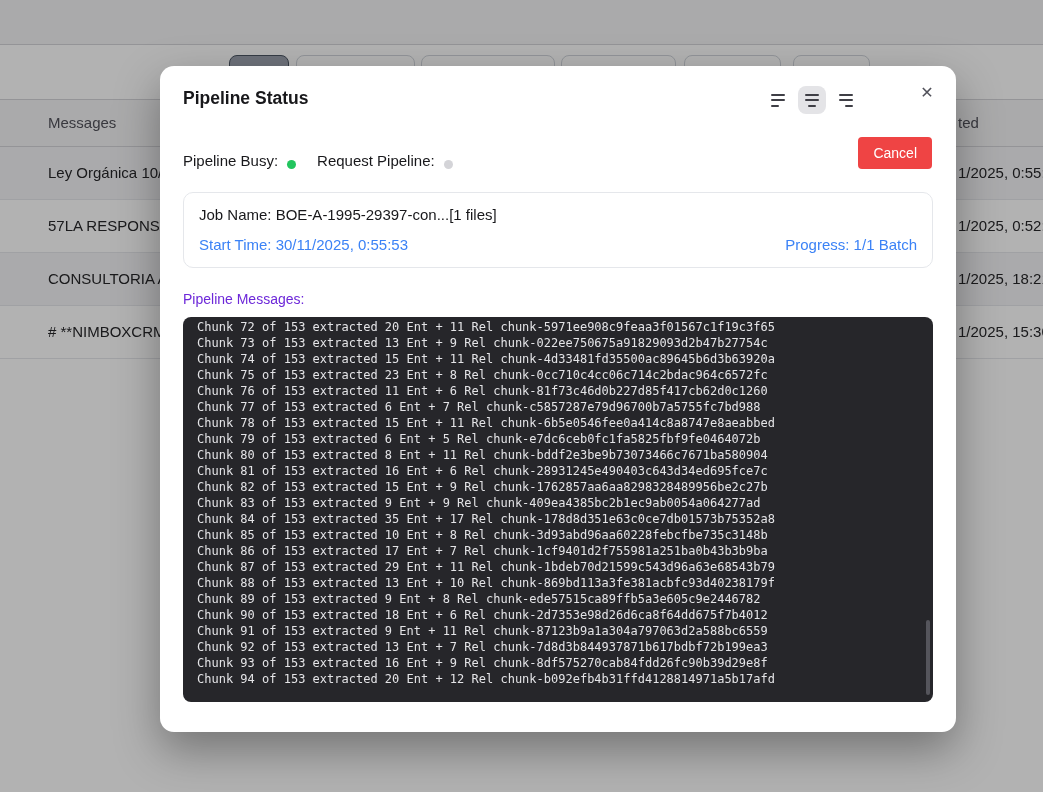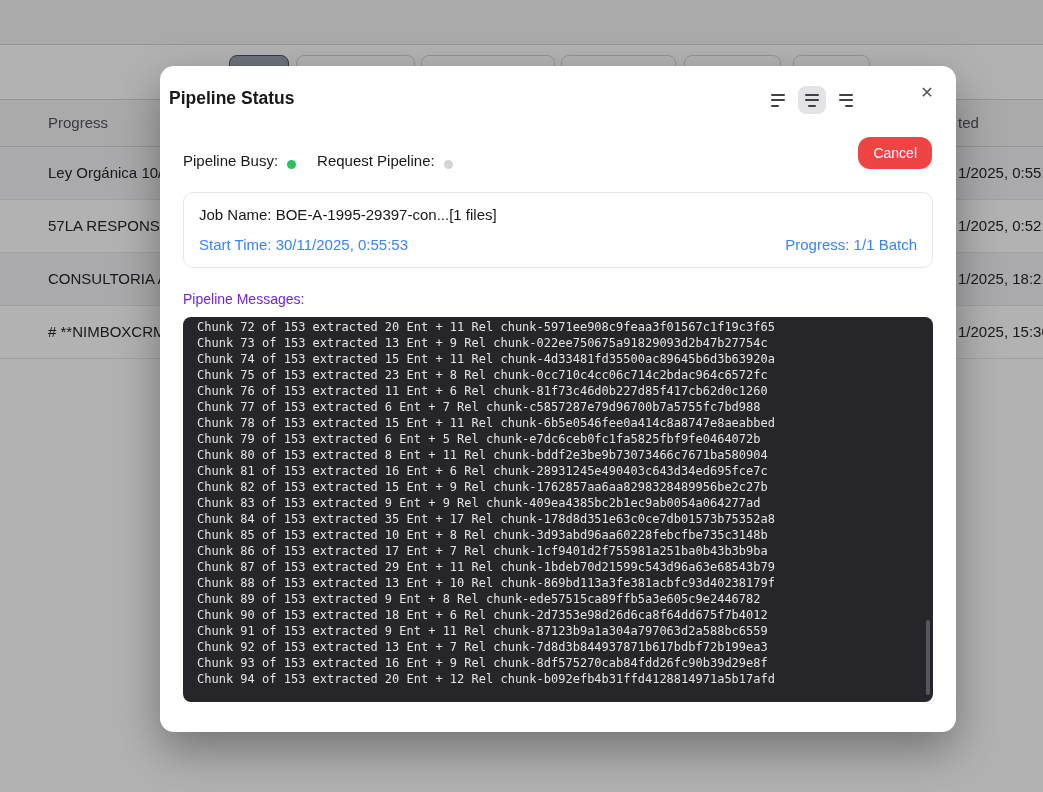--- a/index.html
+++ b/index.html
@@ -19,41 +19,41 @@
   .row.alt { background:#f4f4f6; }
   .cell-summary { position:absolute; left:48px; top:17px; font-size:15px; color:#27272a; white-space:nowrap; }
   .cell-date { position:absolute; left:958px; top:17px; font-size:15px; color:#27272a; white-space:nowrap; }
 
   
   .overlay { position:absolute; inset:0; background:rgba(0,0,0,0.30); z-index:10; }
 
   
   .modal { position:absolute; left:160px; top:66px; width:796px; height:666px; background:#ffffff;
            border-radius:14px; box-shadow:0 18px 45px rgba(0,0,0,0.35); z-index:20; overflow:hidden; }
-  .modal-head { position:relative; padding:22px 24px 0 9px; }
+  .modal-head { position:relative; padding:22px 24px 0 23px; }
   .modal-title { font-size:17.5px; font-weight:700; color:#18181b; }
   .align-group { position:absolute; top:20px; right:96px; display:flex; gap:6px; }
   .align-btn { width:28px; height:28px; border-radius:8px; display:flex; align-items:center; justify-content:center;
                background:transparent; border:none; cursor:pointer; }
   .align-btn.active { background:#e4e4e7; }
   .align-icon { position:relative; width:16px; height:13px; }
   .align-icon .b { position:absolute; height:2px; background:#3f3f46; border-radius:1px; }
   .align-icon .b1 { top:0; left:1px; right:1px; }
   .align-icon .b2 { top:5px; left:1px; right:1px; }
   .align-icon.left  .b3 { bottom:0; left:1px; width:8px; }
   .align-icon.center .b3 { bottom:0; left:4px; width:8px; }
   .align-icon.right .b3 { bottom:0; right:1px; width:8px; }
   .close-btn { position:absolute; top:14px; right:16px; width:26px; height:26px; background:transparent; border:none;
                font-size:16px; color:#52525b; cursor:pointer; line-height:26px; text-align:center; }
 
   .status-row { display:flex; align-items:flex-end; margin:28px 24px 0 23px; }
   .status-label { font-size:15px; color:#18181b; }
   .dot { width:9px; height:9px; border-radius:50%; display:inline-block; margin-left:9px; }
   .spacer { flex:1; }
-  .cancel-btn { border:none; border-radius:12px; color:#ffffff; font-size:14px; padding:8px 15px; cursor:pointer;
+  .cancel-btn { border:none; border-radius:4px; color:#ffffff; font-size:14px; padding:8px 15px; cursor:pointer;
                 font-family:"Liberation Sans", sans-serif;margin-left:24px; }
   .gap24 { width:21px; }
 
   .job-card { margin:23px 23px 0 23px; border:1px solid #e5e7eb; border-radius:10px; padding:13px 15px 14px 15px; }
   .job-line1 { font-size:15px; color:#18181b; }
   .job-line2 { display:flex; justify-content:space-between; margin-top:13px; font-size:15px; color:#3b82f6; }
 
   .messages-label { margin:23px 23px 0 23px; font-size:14px; color:#6d28d9; }
 
   .terminal { position:relative; margin:10px 23px 0 23px; height:385px; background:#26262a; border-radius:8px;
@@ -73,21 +73,21 @@
     <div class="toolbar">
       <button class="tb-btn active" style="left:229px;width:60px;"></button>
       <button class="tb-btn" style="left:296px;width:119px;"></button>
       <button class="tb-btn" style="left:421px;width:134px;"></button>
       <button class="tb-btn" style="left:561px;width:115px;"></button>
       <button class="tb-btn" style="left:684px;width:97px;"></button>
       <button class="tb-btn" style="left:793px;width:77px;"></button>
     </div>
 
     <div class="tablehead">
-      <span class="th-label" style="left:48px;">Progress</span>
+      <span class="th-label" style="left:48px;">Messages</span>
       <span class="th-label" style="left:958px;">ted</span>
     </div>
 
     <div class="row alt" style="top:147px;">
       <span class="cell-summary">Ley Orgánica 10/</span>
       <span class="cell-date">1/2025, 0:55:</span>
     </div>
     <div class="row" style="top:200px;">
       <span class="cell-summary">57LA RESPONSA</span>
       <span class="cell-date">1/2025, 0:52:</span>

